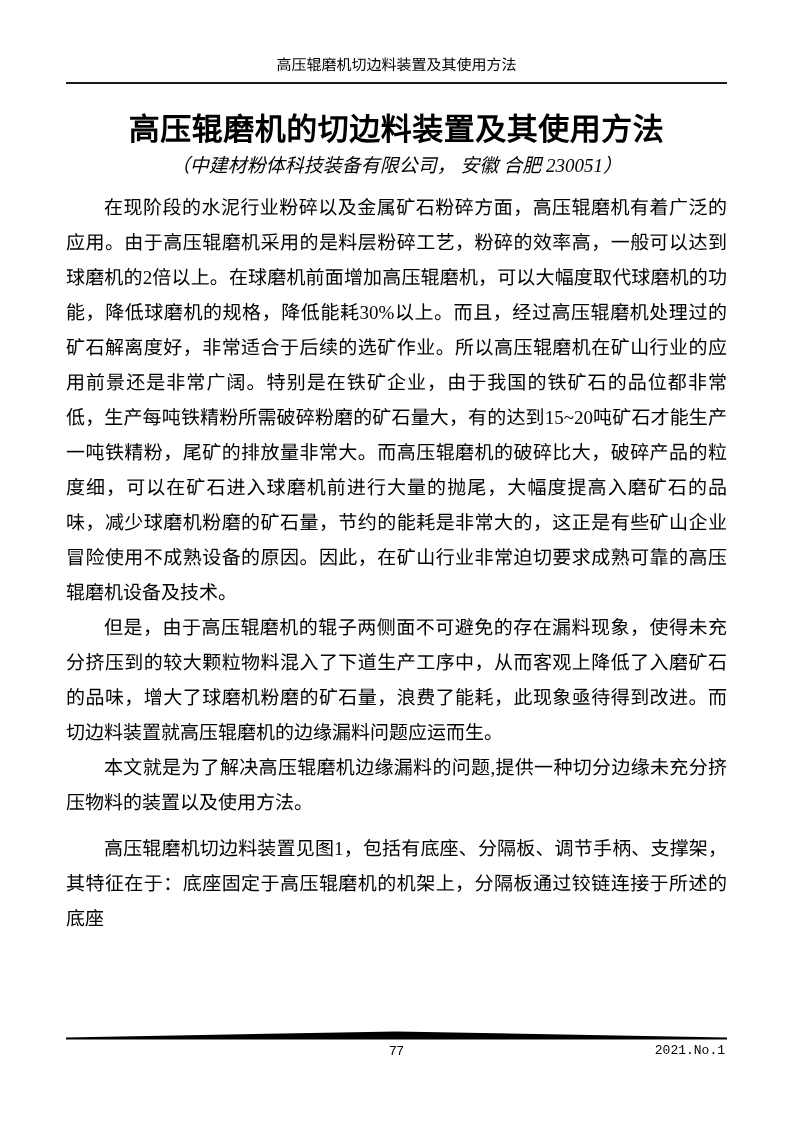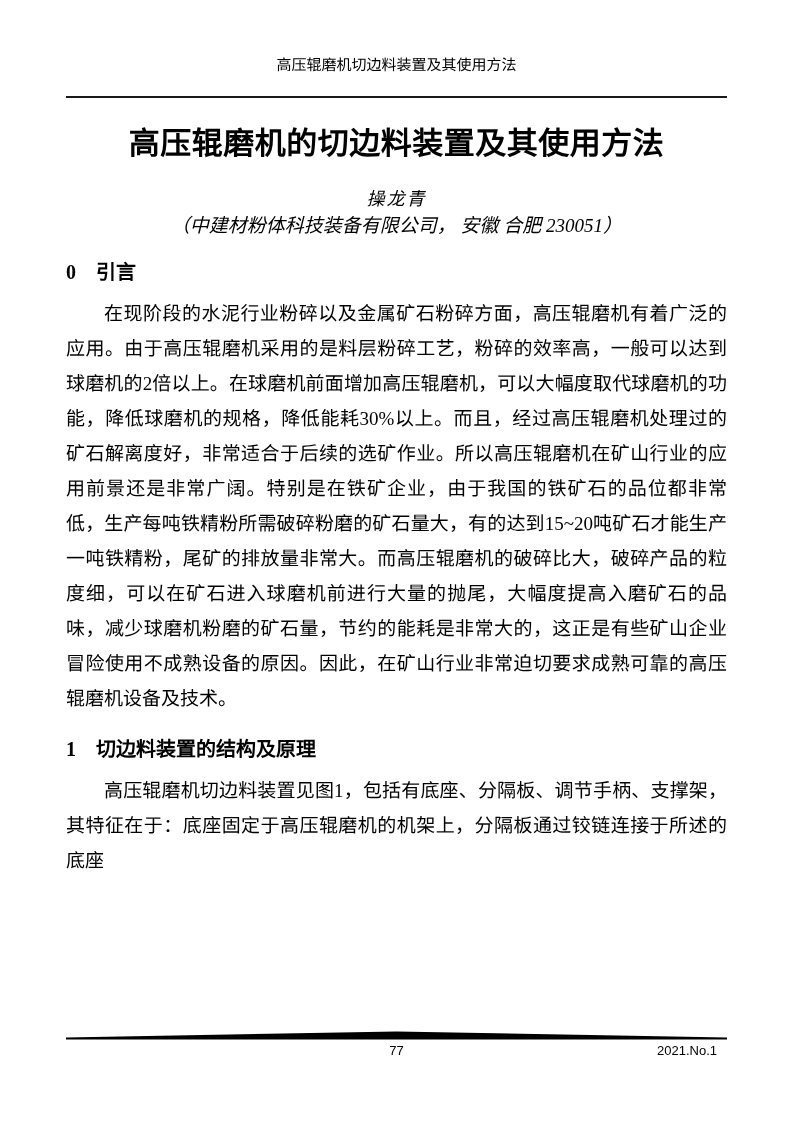--- a/index.html
+++ b/index.html
@@ -23,21 +23,21 @@
   }
   
   .page-header {
     padding-top: 54px;
     border-bottom: 2px solid #1a1a1a;
   }
   .running-title {
     text-align: center;
     font-size: 15px;
     line-height: 22px;
-    padding-bottom: 20px;
+    padding-bottom: 6px;
     font-family: "Liberation Serif", serif;
   }
   
   .article-title {
     margin: 25px 0 0 0;
     text-align: center;
     font-family: "Liberation Sans", sans-serif;
     font-weight: bold;
     font-size: 31px;
     line-height: 42px;
@@ -104,50 +104,46 @@
     font-size: 13px;
     line-height: 18px;
   }
   .page-number {
     position: absolute;
     left: 50%;
     transform: translateX(-50%);
   }
   .issue-label {
     position: absolute;
-    right: 10px;
+    right: 2px;
+    font-family: Liberation Mono, monospace;
   }
 </style>
 </head>
 <body>
 
 <div class="page">
 
   <div class="content">
 
     <div class="page-header">
       <div class="running-title">高压辊磨机切边料装置及其使用方法</div>
     </div>
 
     <h1 class="article-title">高压辊磨机的切边料装置及其使用方法</h1>
 
-    <div class="author-name">操龙青</div>
 
     <div class="affiliation">（中建材粉体科技装备有限公司， 安徽 合肥 230051）</div>
 
-    <div class="section-heading">
-      <span class="heading-number">0</span><span>引言</span>
-    </div>
     <div class="section-body">
       <p class="body-paragraph">在现阶段的水泥行业粉碎以及金属矿石粉碎方面，高压辊磨机有着广泛的应用。由于高压辊磨机采用的是料层粉碎工艺，粉碎的效率高，一般可以达到球磨机的2倍以上。在球磨机前面增加高压辊磨机，可以大幅度取代球磨机的功能，降低球磨机的规格，降低能耗30%以上。而且，经过高压辊磨机处理过的矿石解离度好，非常适合于后续的选矿作业。所以高压辊磨机在矿山行业的应用前景还是非常广阔。特别是在铁矿企业，由于我国的铁矿石的品位都非常低，生产每吨铁精粉所需破碎粉磨的矿石量大，有的达到15~20吨矿石才能生产一吨铁精粉，尾矿的排放量非常大。而高压辊磨机的破碎比大，破碎产品的粒度细，可以在矿石进入球磨机前进行大量的抛尾，大幅度提高入磨矿石的品味，减少球磨机粉磨的矿石量，节约的能耗是非常大的，这正是有些矿山企业冒险使用不成熟设备的原因。因此，在矿山行业非常迫切要求成熟可靠的高压辊磨机设备及技术。</p>
+      <p class="body-paragraph">但是，由于高压辊磨机的辊子两侧面不可避免的存在漏料现象，使得未充分挤压到的较大颗粒物料混入了下道生产工序中，从而客观上降低了入磨矿石的品味，增大了球磨机粉磨的矿石量，浪费了能耗，此现象亟待得到改进。而切边料装置就高压辊磨机的边缘漏料问题应运而生。</p>
+      <p class="body-paragraph">本文就是为了解决高压辊磨机边缘漏料的问题,提供一种切分边缘未充分挤压物料的装置以及使用方法。</p>
     </div>
 
-    <div class="section-heading">
-      <span class="heading-number">1</span><span>切边料装置的结构及原理</span>
-    </div>
     <div class="section-body">
       <p class="body-paragraph">高压辊磨机切边料装置见图1，包括有底座、分隔板、调节手柄、支撑架，其特征在于：底座固定于高压辊磨机的机架上，分隔板通过铰链连接于所述的底座</p>
     </div>
 
   </div>
 
   <div class="page-footer">
     <svg class="footer-rule-svg" viewBox="0 0 661 10" preserveAspectRatio="none" aria-hidden="true">
       <polygon points="0,6.5 330.5,0.5 661,6.5 661,8.5 0,8.5" fill="#000000"></polygon>
     </svg>

